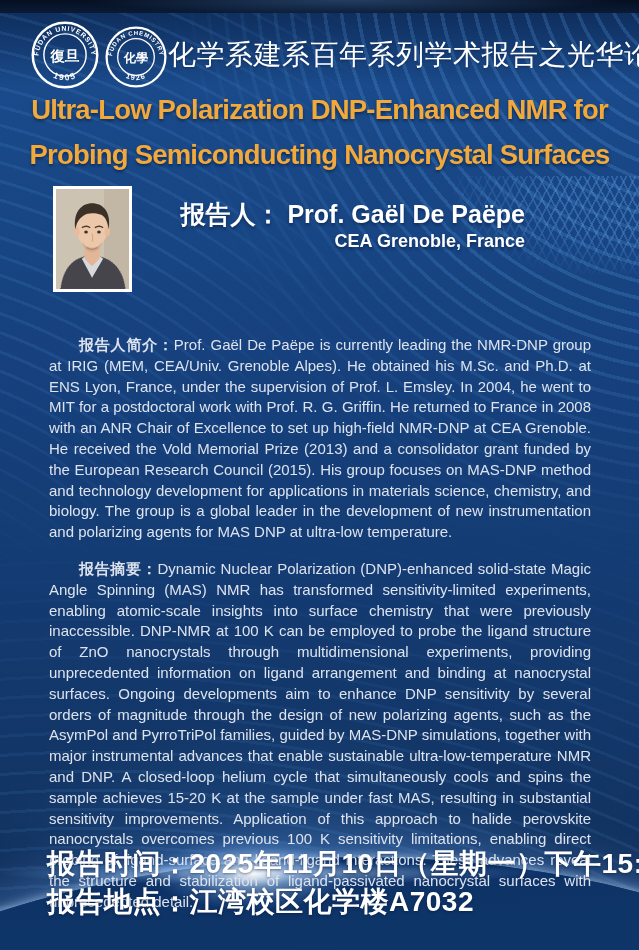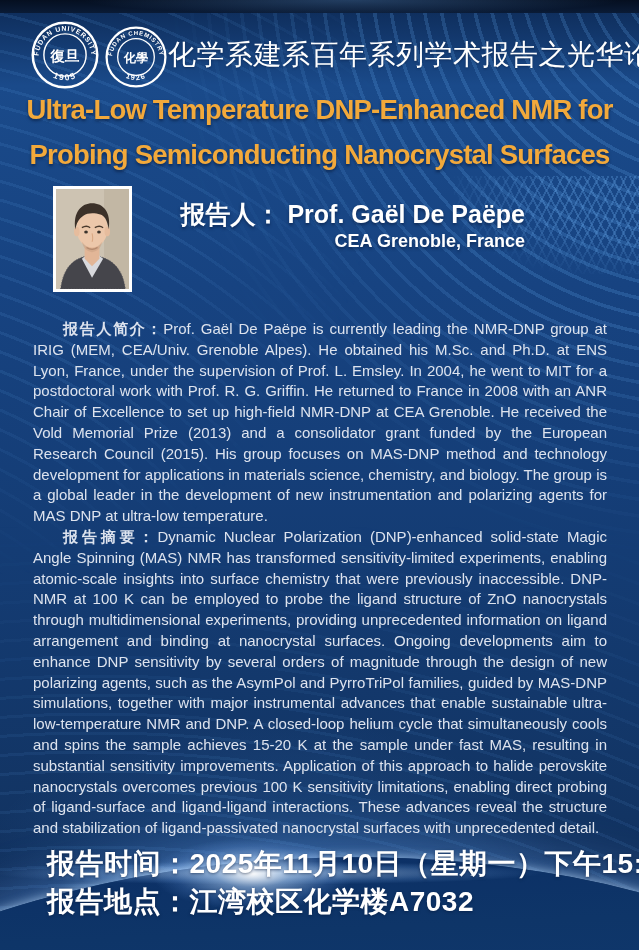--- a/index.html
+++ b/index.html
@@ -67,21 +67,21 @@
   
   .photo{position:absolute;left:53px;top:186px;width:79px;height:106px;border:3px solid #ffffff;background:#CDC3B2;}
   .photo svg{display:block;width:100%;height:100%;}
   .speaker-text{position:absolute;left:150px;top:198px;width:375px;text-align:right;color:#fff;}
   .speaker-name{font-size:25px;font-weight:700;white-space:nowrap;text-shadow:0 2px 3px rgba(5,20,50,.5);}
   .speaker-affil{font-size:18px;font-weight:700;text-shadow:0 2px 3px rgba(5,20,50,.5);}
   
   .body-text{position:absolute;left:33px;top:319px;width:574px;
     font-size:15px;line-height:20.8px;color:#DDE3EE;text-align:justify;
   }
-  .body-text p{margin:0;text-indent:2em;}
+  .body-text p{margin:16px;text-indent:2em;}
   .para-label{font-weight:700;}
   
   .schedule-line{position:absolute;left:47px;color:#ffffff;font-weight:700;font-size:28px;
     letter-spacing:0.5px;white-space:nowrap;text-shadow:0 1px 3px rgba(5,20,50,.5);}
   .time-line{top:845px;}
   .venue-line{top:883px;}
   .logo text{fill:#fff;}
 </style>
 </head>
 <body>
@@ -125,21 +125,21 @@
       <text font-size="7.8" font-weight="bold" letter-spacing="1.4">
         <textPath href="#arcC-bot" startOffset="50%" text-anchor="middle">1926</textPath>
       </text>
       <text x="33" y="38" font-size="13" font-weight="bold" text-anchor="middle" font-family="DejaVu Serif, serif">化學</text>
     </svg>
   </div>
 
   <div class="series-title">化学系建系百年系列学术报告之光华论坛</div>
 
   <div class="main-title">
-    <div>Ultra-Low Temperature DNP-Enhanced NMR for</div>
+    <div>Ultra-Low Polarization DNP-Enhanced NMR for</div>
     <div>Probing Semiconducting Nanocrystal Surfaces</div>
   </div>
 
   <div class="photo">
     <svg viewBox="0 0 79 106" preserveAspectRatio="none">
       <rect x="0" y="0" width="79" height="106" fill="#CDC3B2"></rect>
       <rect x="52" y="0" width="27" height="106" fill="#C2B7A4"></rect>
 
       <path d="M 5,106 C 8,82 20,72 39,70 C 58,72 72,82 75,106 Z" fill="#45454B"></path>
       <path d="M 5,106 C 8,82 20,72 39,70 C 58,72 72,82 75,106 Z" fill="none" stroke="#5A5A61" stroke-width="1" stroke-dasharray="1 2"></path>

